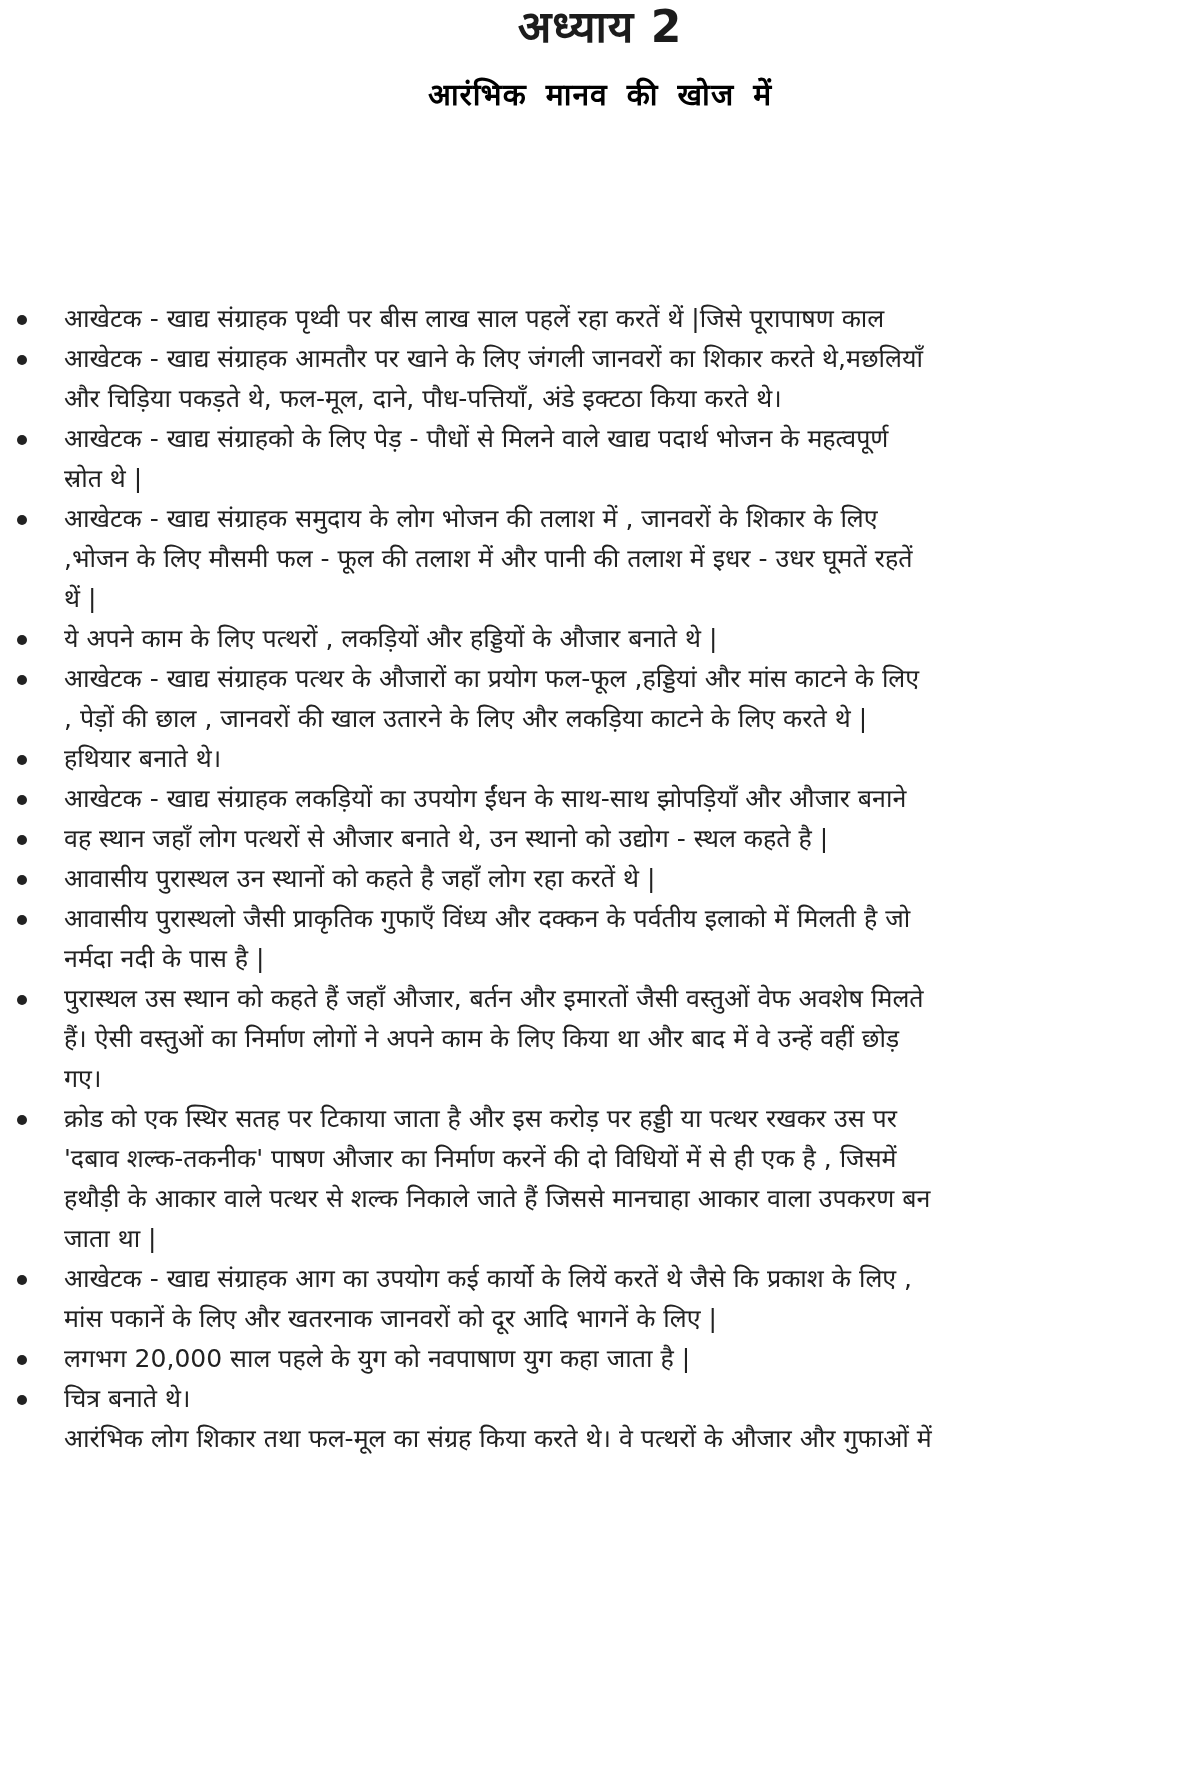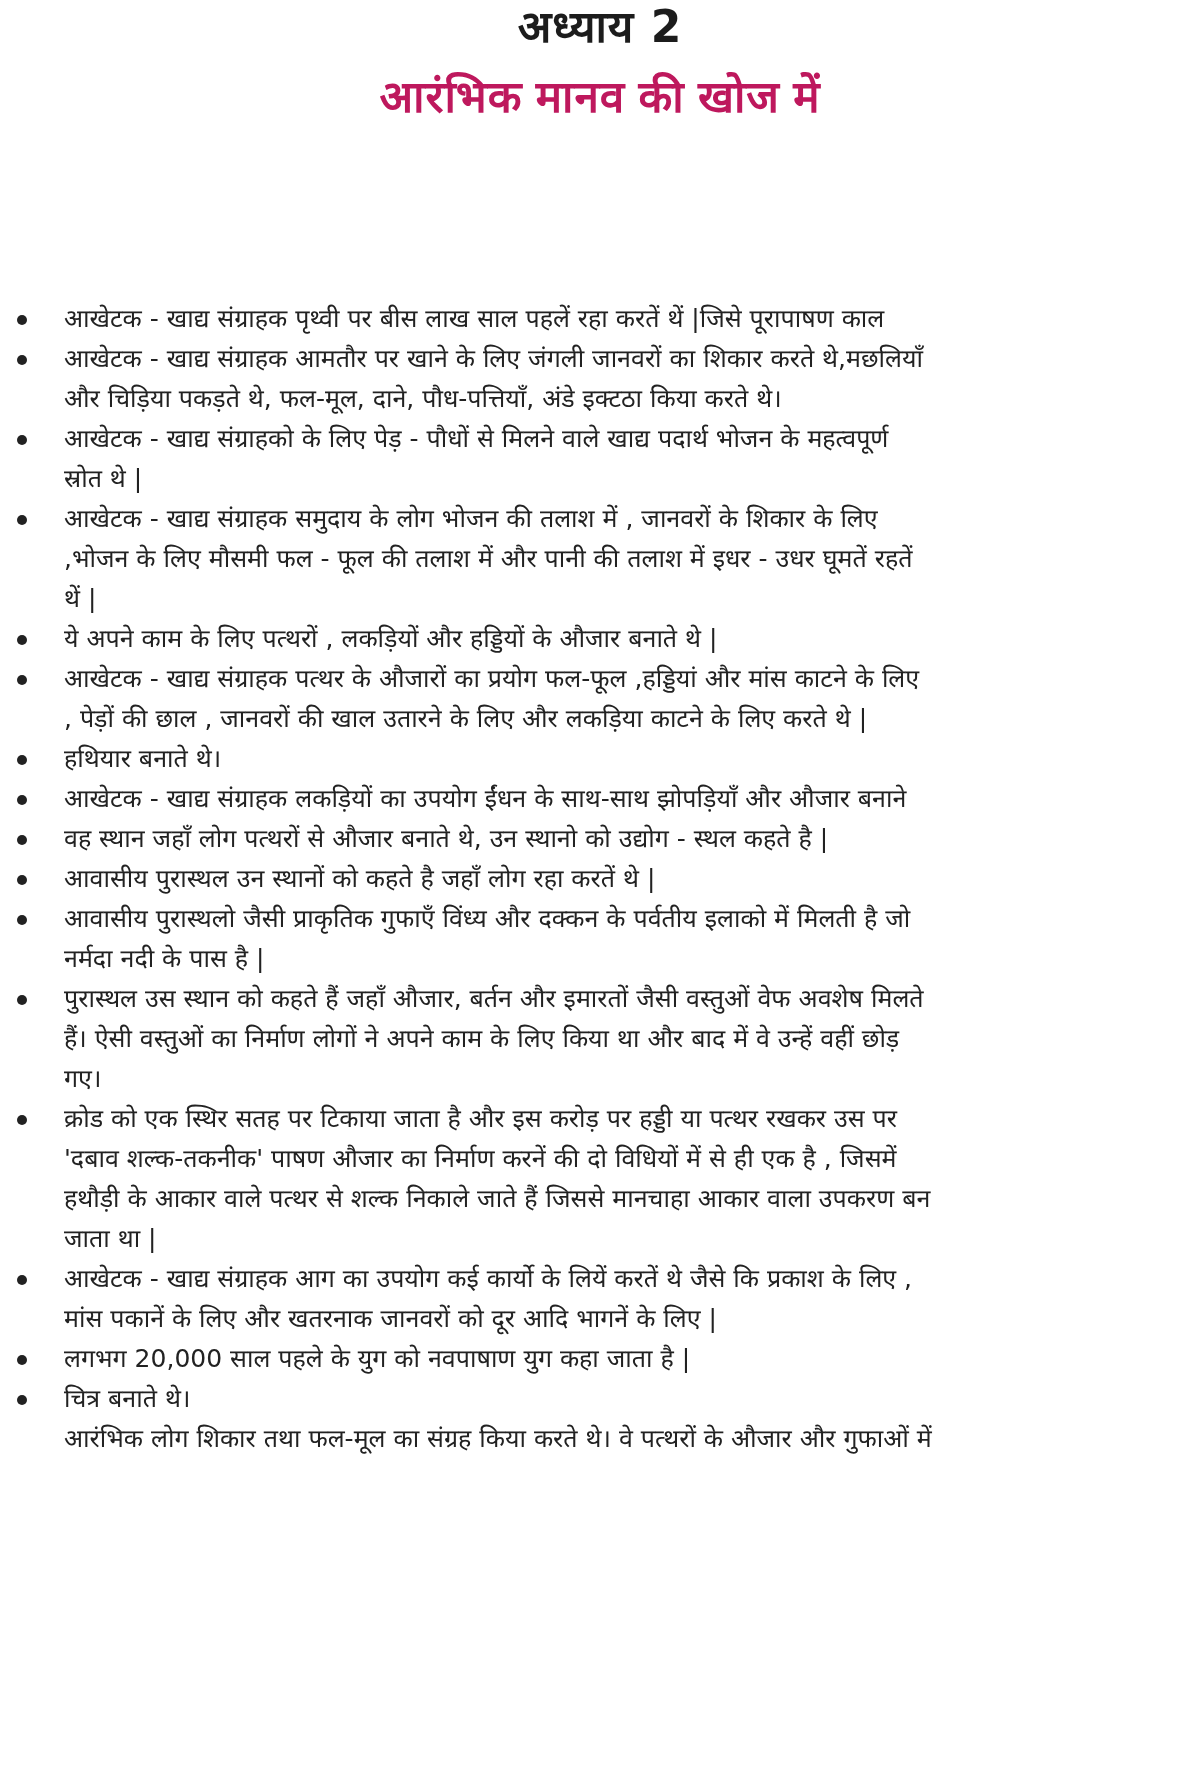--- a/index.html
+++ b/index.html
@@ -35,26 +35,26 @@
       font-family: "DejaVu Sans", sans-serif;
       font-weight: bold;
       font-size: 44px;
       line-height: 50px;
       margin-top: 2px;
       color: #1c1c1c;
       letter-spacing: 1px;
     }
     .chapter-title {
       display: block;
-      font-family: Liberation Sans, sans-serif;
+      font-family: Liberation Mono, monospace;
       font-weight: bold;
-      font-size: 44px;
+      font-size: 30px;
       line-height: 58px;
       margin-top: 16px;
-      color: #be185d;
+      color: #000000;
       letter-spacing: 1px;
     }
     .bullet-list {
       position: absolute;
       left: 0;
       top: 283px;
       width: 1200px;
       margin: 16px;
       padding: 0;
       list-style: none;

